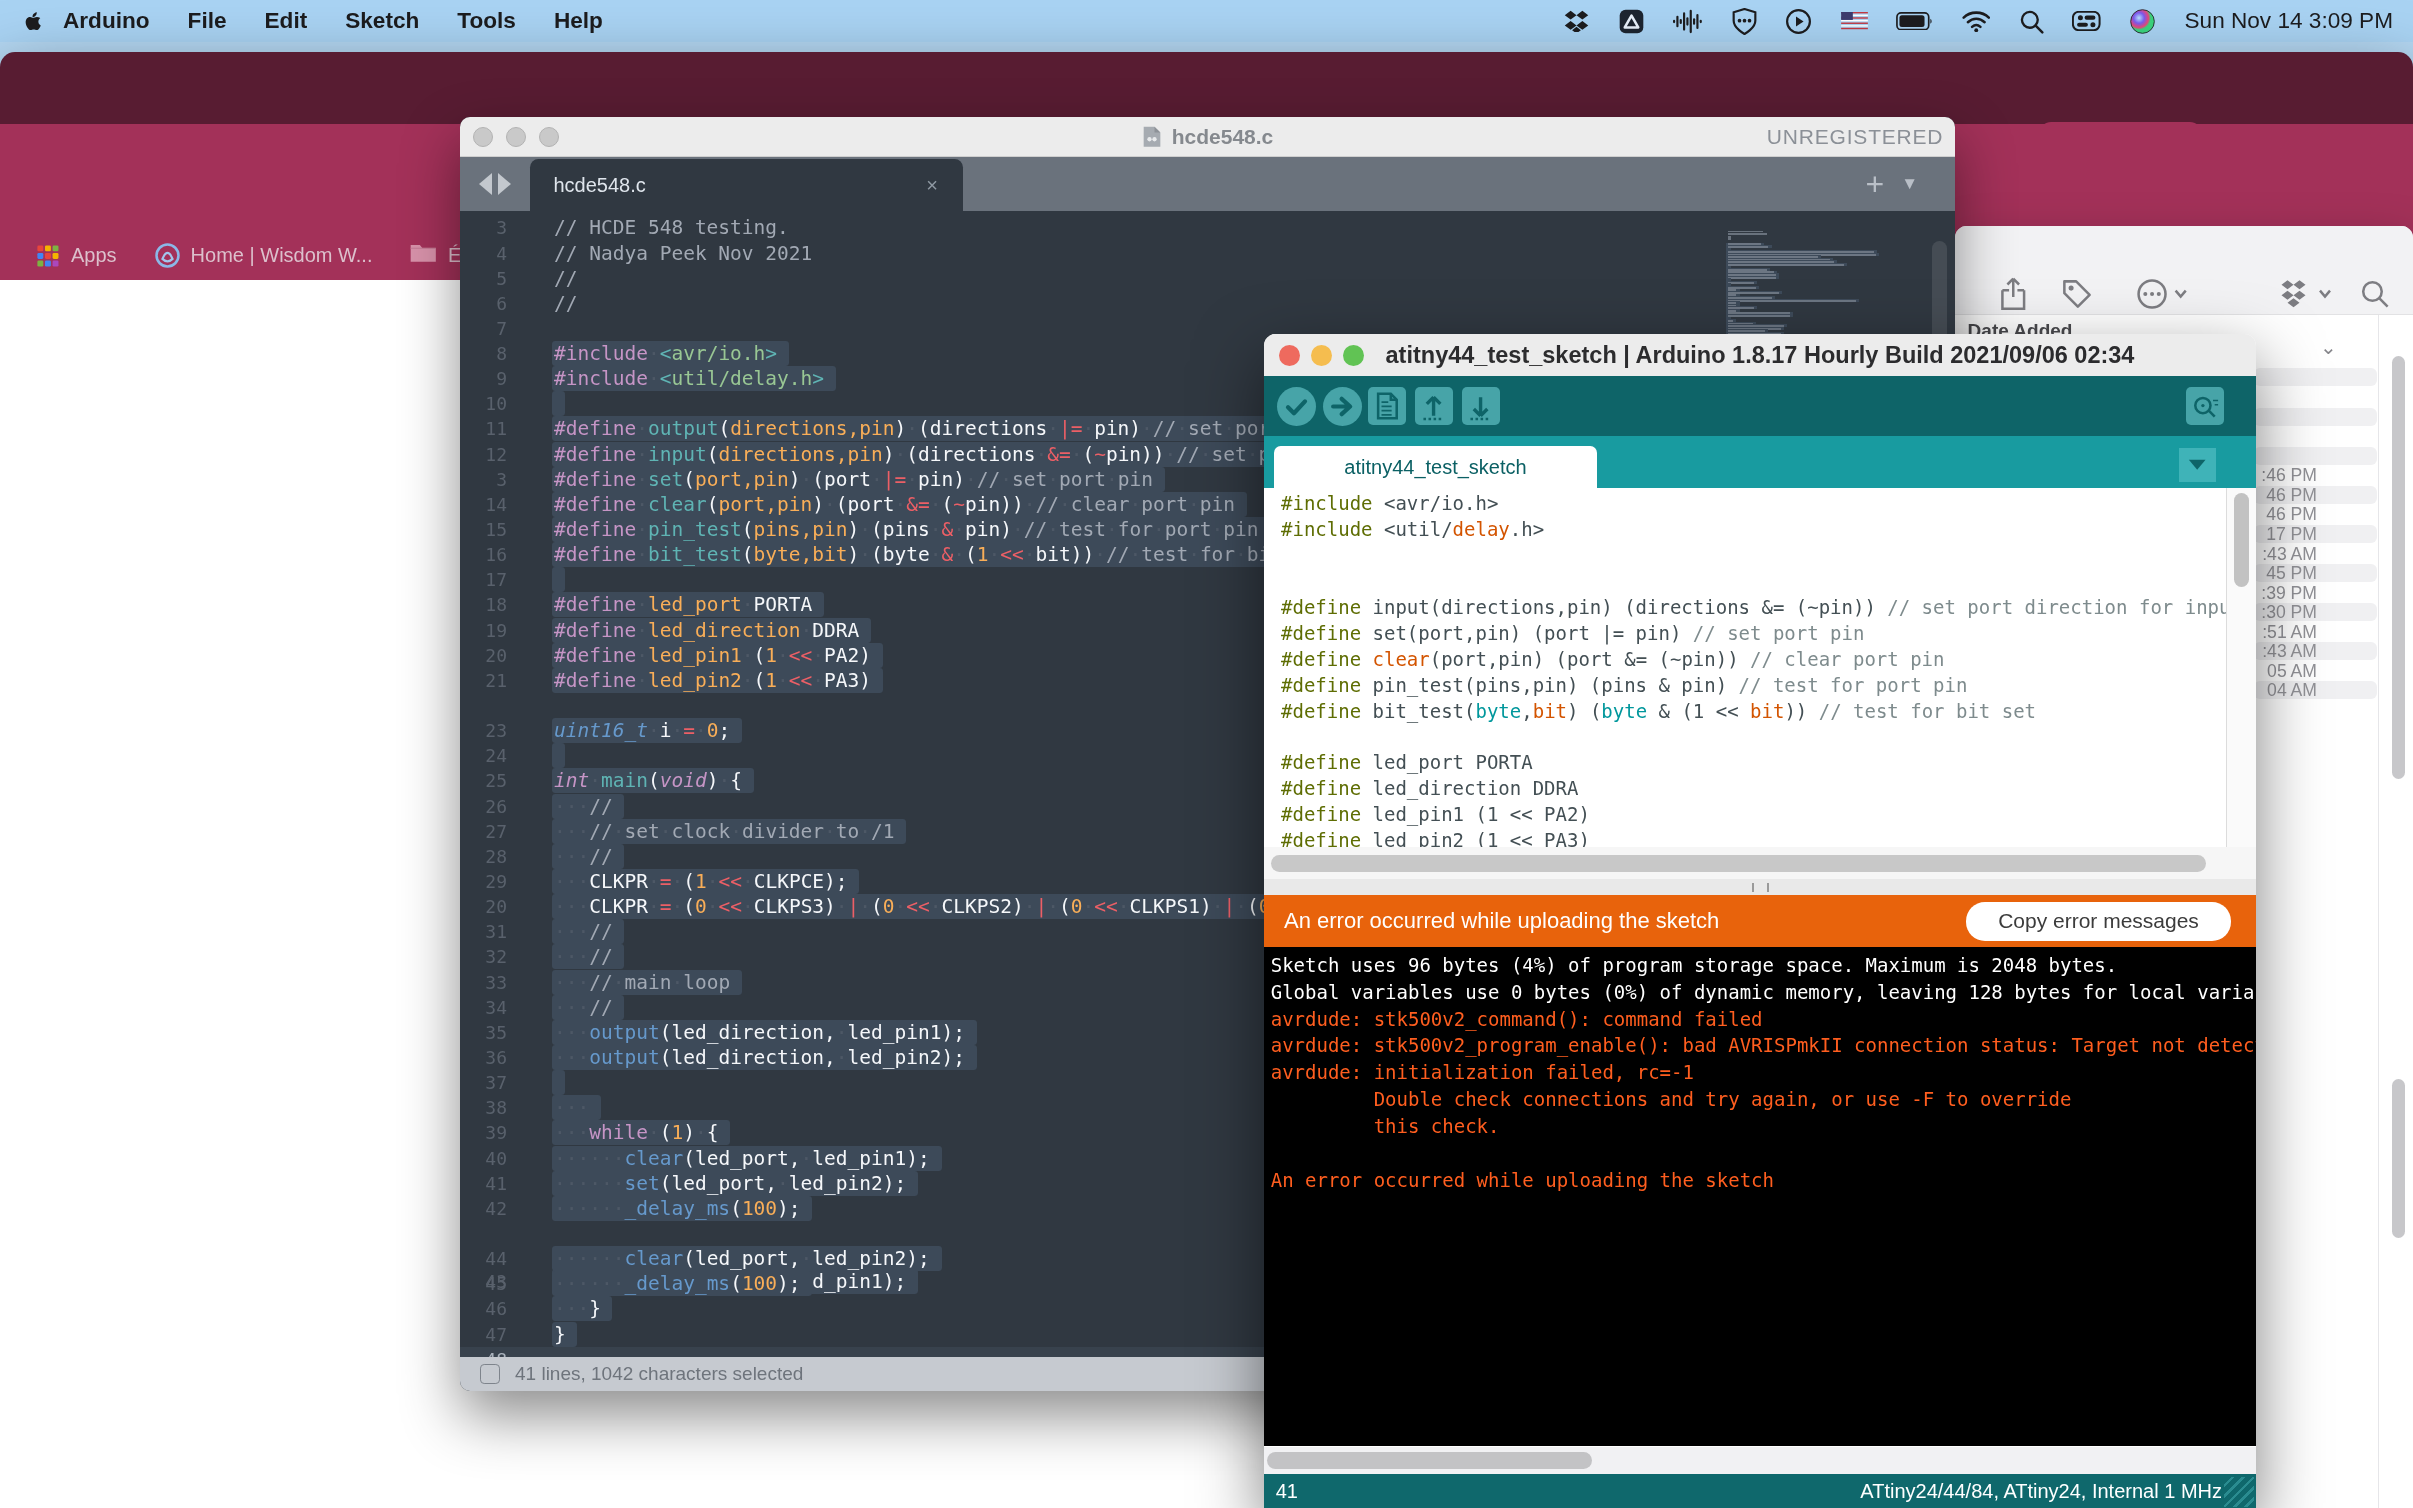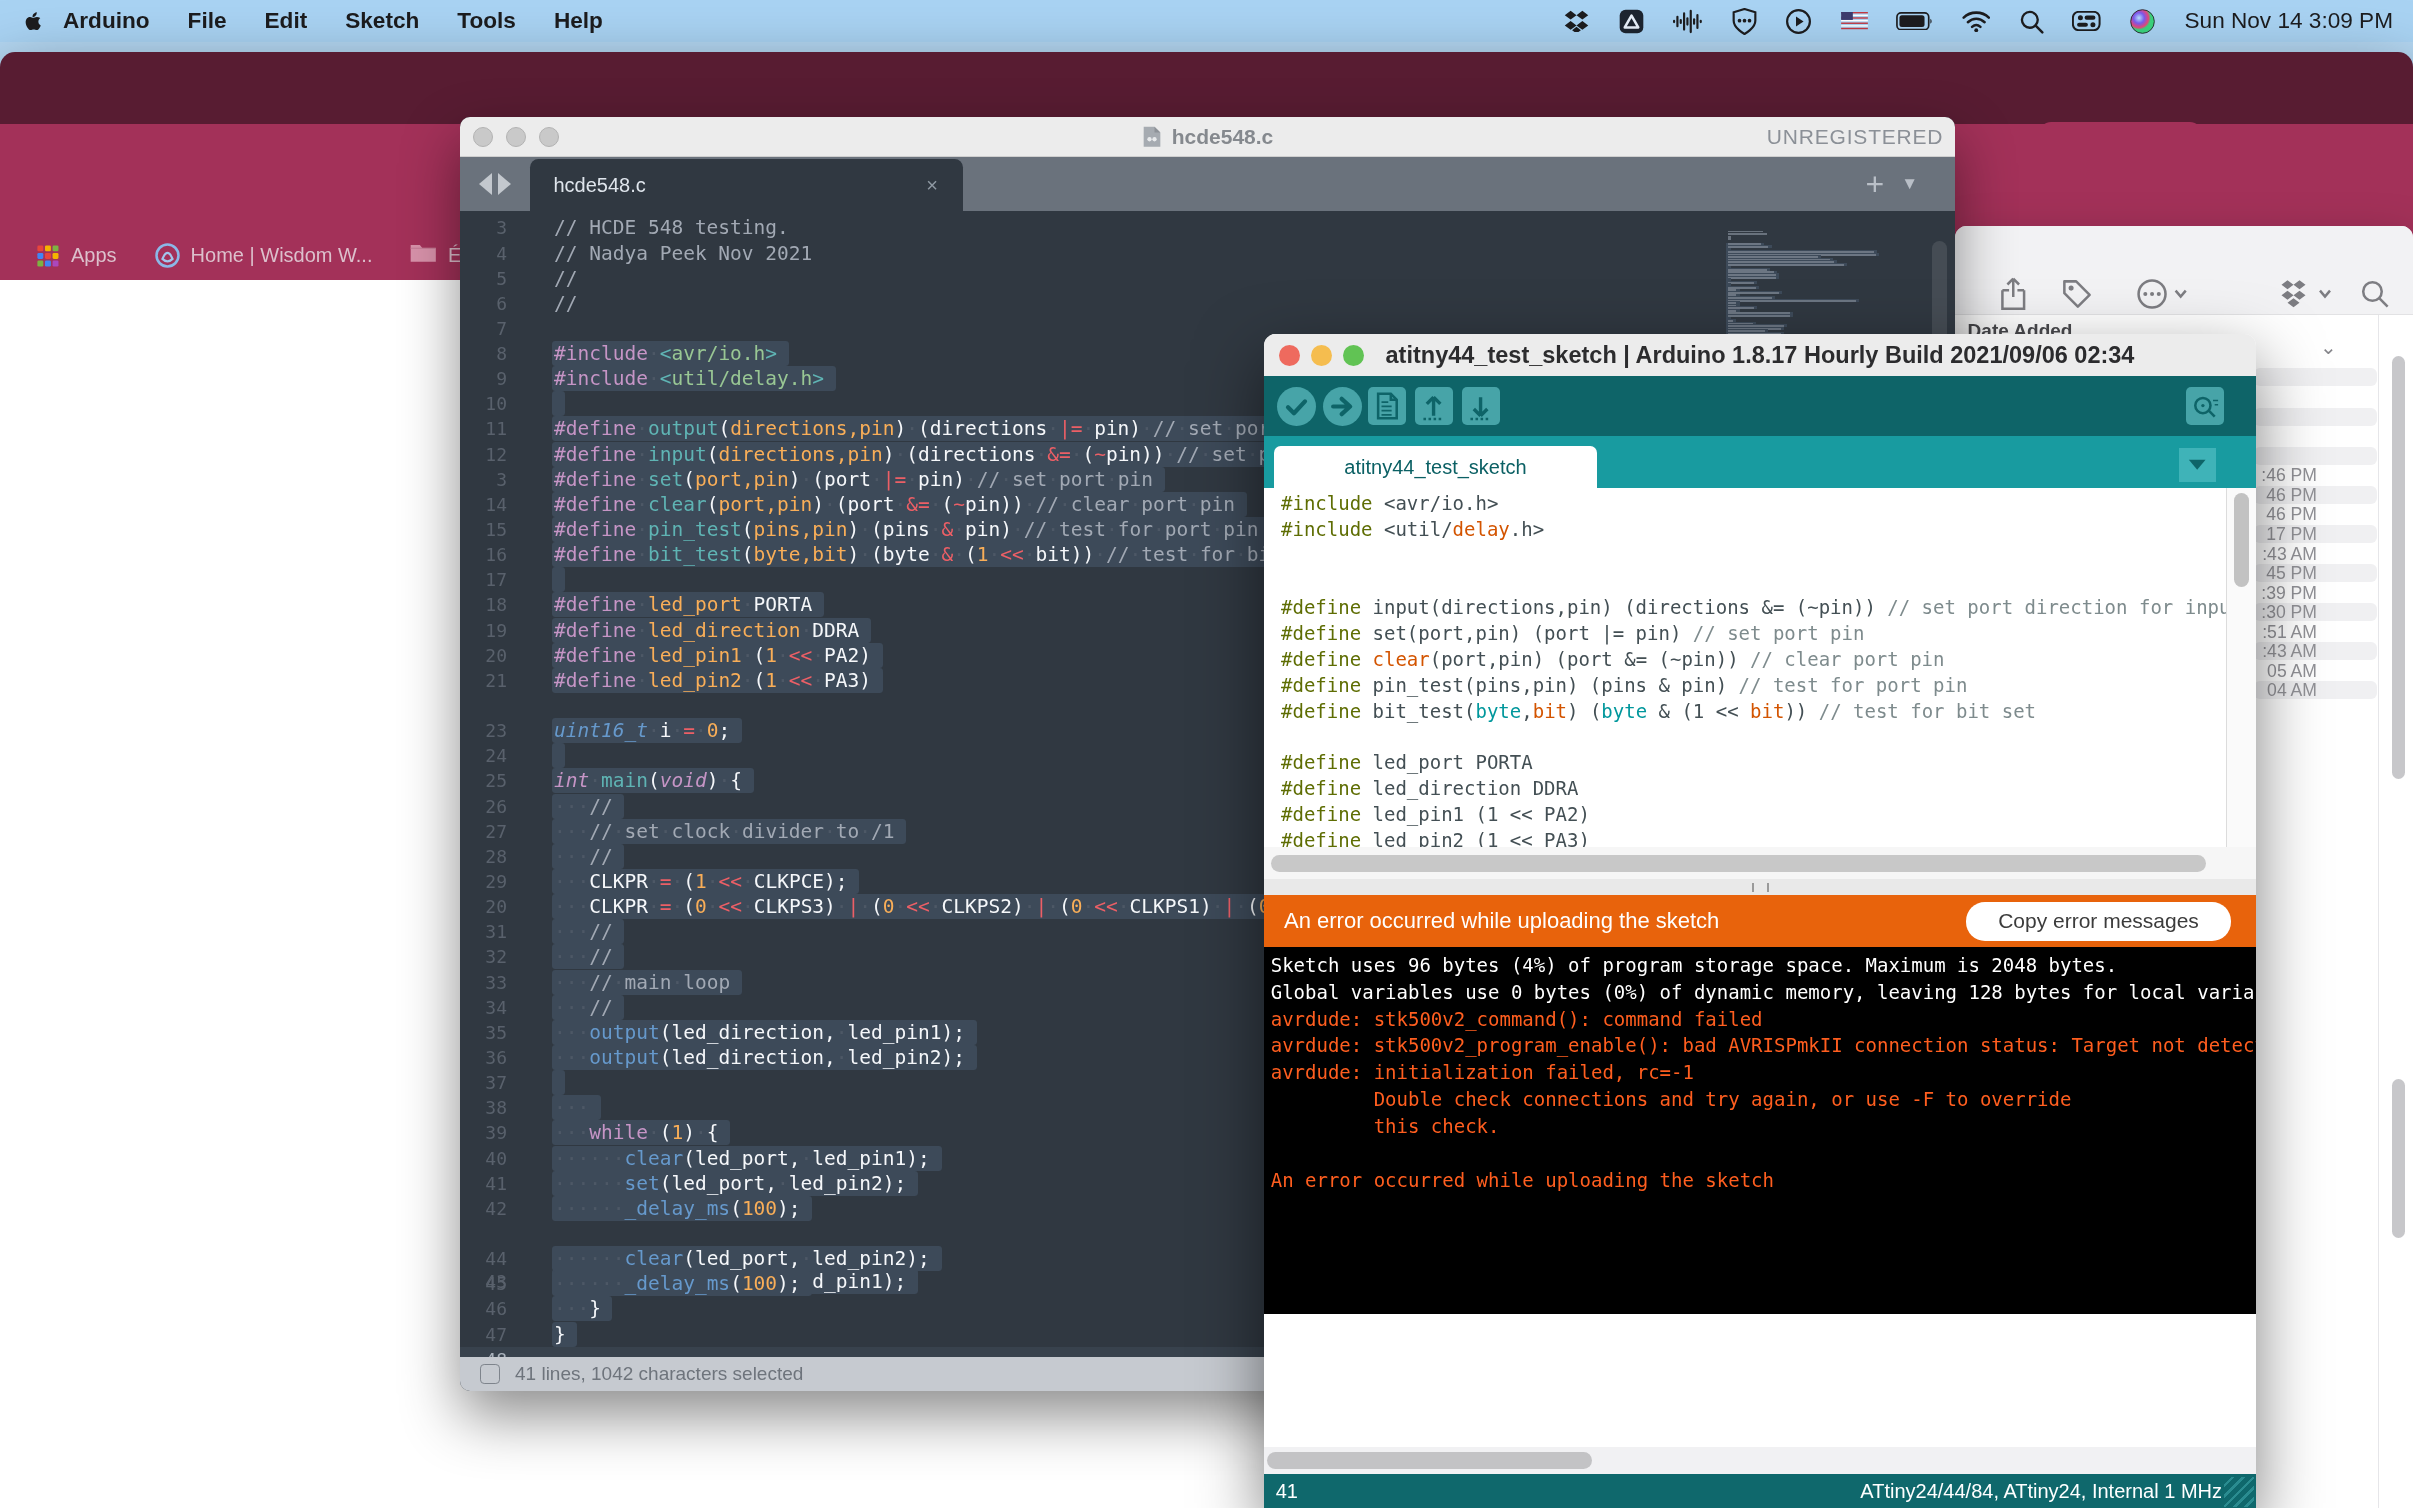--- a/index.html
+++ b/index.html
@@ -95,21 +95,21 @@
   .acl { position:absolute; left:17px; white-space:pre; line-height:26px; }
   #a-vscroll { position:absolute; left:962px; top:154px; width:30px; height:359px; background:#fafafa; border-left:0.8px solid #dcdcdc; }
   #a-vthumb { position:absolute; left:6.7px; top:5px; width:15px; height:94px; background:#c2c2c2; border-radius:7.5px; }
   #a-hscroll { position:absolute; left:0; top:513px; width:992px; height:32px; background:#f6f6f6; }
   #a-hthumb { position:absolute; left:6.7px; top:7.5px; width:935px; height:17px; background:#c8c8c8; border-radius:8.4px; }
   #a-split { position:absolute; left:0; top:545px; width:992px; height:17px; background:#e9e9e9; }
   #a-handle { position:absolute; left:488px; top:4.2px; width:17px; height:8.4px; border-left:2.5px solid #9a9a9a; border-right:2.5px solid #9a9a9a; }
   #a-errorbar { position:absolute; left:0; top:561px; width:992px; height:52px; background:#e8630c; color:#fff; }
   #a-errortext { position:absolute; left:20px; top:0; height:52px; display:flex; align-items:center; font-size:22px; }
   #a-errorbtn { position:absolute; right:25px; top:6.7px; width:265px; height:39px; background:#fff; border-radius:19px; display:flex; align-items:center; justify-content:center; color:#3c3c3c; font-size:21px; }
-  #a-console { position:absolute; left:0; top:613px; width:992px; height:367px; background:#000; overflow:hidden; font-family:"DejaVu Sans Mono", monospace; font-size:19px; }
+  #a-console { position:absolute; left:0; top:613px; width:992px; height:499px; background:#000; overflow:hidden; font-family:"DejaVu Sans Mono", monospace; font-size:19px; }
   .conline { position:absolute; left:6.7px; white-space:pre; line-height:27px; }
   #a-btrack { position:absolute; left:0; top:1113px; width:992px; height:27px; background:#f1f1f3; }
   #a-bthumb { position:absolute; left:3.4px; top:5px; width:325px; height:17px; background:#c3c3c5; border-radius:8.4px; }
   #a-status { position:absolute; left:0; top:1140px; width:992px; height:35px; background:#0f686c; color:#fff; }
   #a-statusleft { position:absolute; left:11.7px; top:0; height:35px; display:flex; align-items:center; font-size:20px; }
   #a-statusright { position:absolute; right:34px; top:0; height:35px; display:flex; align-items:center; font-size:20px; }
   #a-grip { position:absolute; right:1.7px; bottom:1.7px; width:30px; height:30px;
     background:repeating-linear-gradient(135deg, transparent 0 5px, #2a8c90 5px 7.5px); }
 </style>
 </head>

